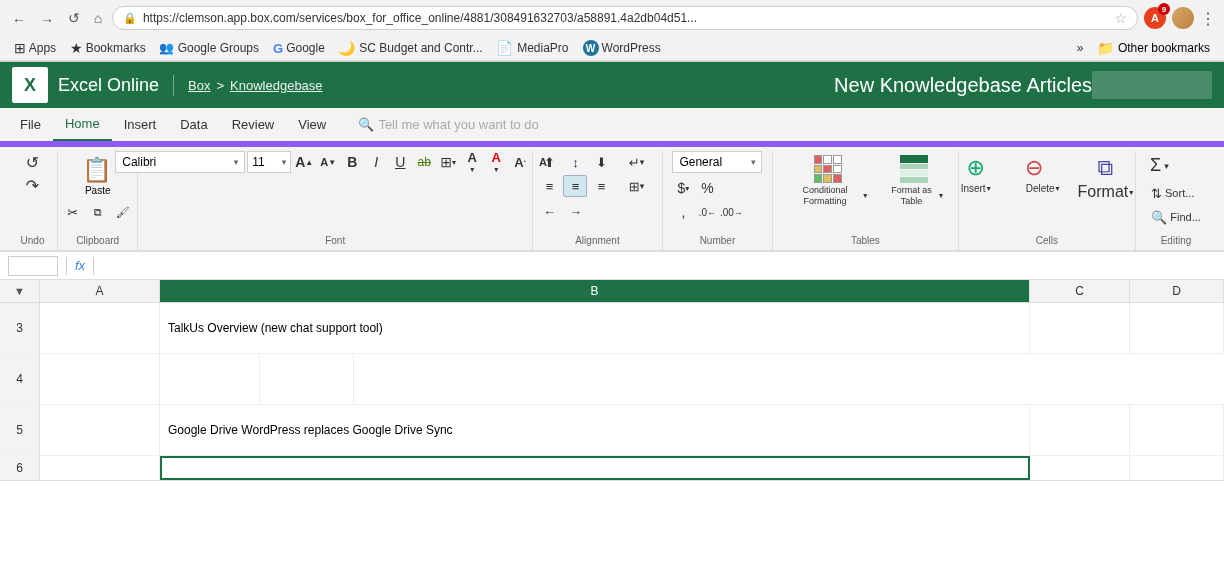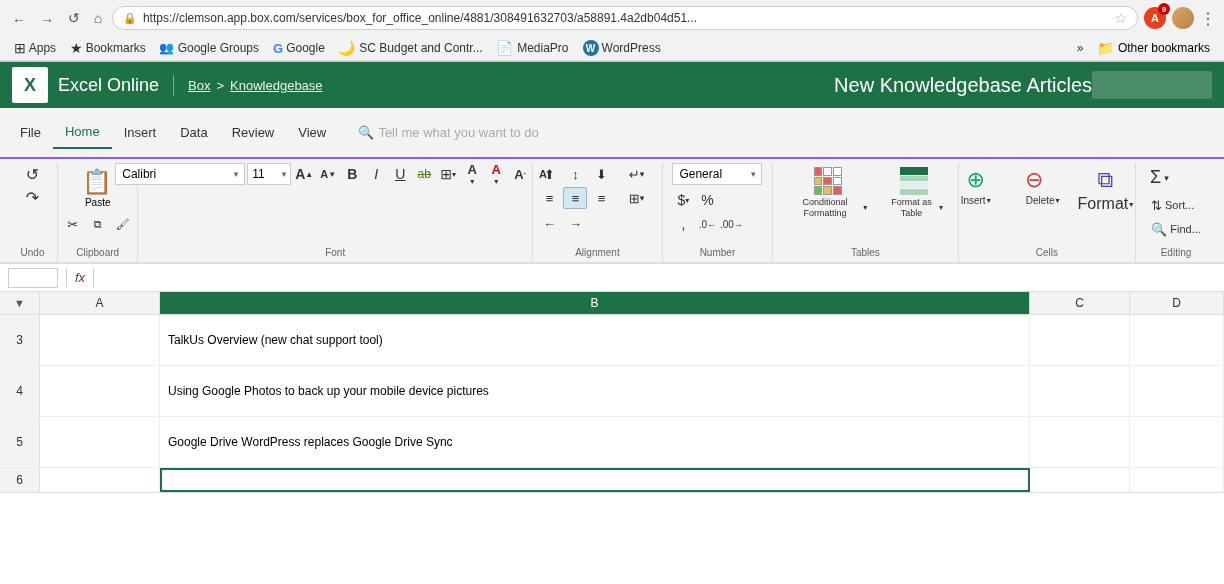--- a/index.html
+++ b/index.html
@@ -30,21 +30,21 @@
     
     .excel-header { background: #1e7145; color: #fff; display: flex; align-items: center; padding: 0 12px; height: 46px; }
     .excel-logo { background: #fff; color: #1e7145; font-weight: bold; font-size: 20px; width: 36px; height: 36px; display: flex; align-items: center; justify-content: center; border-radius: 2px; margin-right: 10px; }
     .excel-app-name { font-size: 18px; font-weight: 300; color: #fff; padding-right: 14px; border-right: 1px solid rgba(255,255,255,0.4); margin-right: 14px; }
     .breadcrumb-nav { display: flex; align-items: center; gap: 6px; font-size: 13px; color: rgba(255,255,255,0.9); }
     .doc-title { margin-left: auto; font-size: 20px; font-weight: 300; color: #fff; }
     .header-right { margin-left: auto; display: flex; align-items: center; gap: 8px; }
     .share-btn { background: rgba(255,255,255,0.2); color: #fff; border: none; padding: 5px 16px; border-radius: 2px; cursor: pointer; font-size: 13px; width: 120px; height: 28px; }
 
     
-    .ribbon-tabs { background: #f3f3f3; border-bottom: 2px solid #8b5cf6; display: flex; align-items: center; padding: 8px 8px; }
+    .ribbon-tabs { background: #f3f3f3; border-bottom: 6px solid #8b5cf6; display: flex; align-items: center; padding: 0 8px; }
     .ribbon-tab { padding: 8px 12px; font-size: 13px; cursor: pointer; color: #333; border: none; background: none; }
     .ribbon-tab.active { color: #1e7145; border-bottom: 2px solid #1e7145; font-weight: 500; }
     .tell-me { margin-left: 20px; color: #666; font-size: 13px; display: flex; align-items: center; gap: 4px; }
 
     
     .ribbon { background: #f3f3f3; border-bottom: 2px solid #ddd; display: flex; align-items: stretch; padding: 4px 8px 0; min-height: 90px; gap: 0; }
     .ribbon-group { display: flex; flex-direction: column; align-items: center; border-right: 1px solid #ddd; padding: 0 8px 4px; position: relative; min-width: fit-content; }
     .ribbon-group-label { font-size: 10px; color: #666; position: absolute; bottom: 4px; text-align: center; width: 100%; }
     .ribbon-controls { display: flex; align-items: flex-start; gap: 2px; padding-bottom: 18px; }
     .ribbon-btn { display: flex; flex-direction: column; align-items: center; justify-content: center; padding: 3px 5px; cursor: pointer; border: 1px solid transparent; border-radius: 2px; background: none; font-size: 10px; color: #333; min-width: 40px; gap: 2px; }
@@ -69,21 +69,21 @@
     
     .tables-section { display: flex; gap: 4px; padding-bottom: 18px; }
     .table-btn { display: flex; flex-direction: column; align-items: center; padding: 3px 6px; cursor: pointer; border: 1px solid transparent; border-radius: 2px; background: none; font-size: 10px; color: #333; gap: 2px; min-width: 55px; }
 
     
     .cells-section { display: flex; gap: 4px; padding-bottom: 18px; }
     .cell-btn { display: flex; flex-direction: column; align-items: center; padding: 3px 6px; cursor: pointer; border: 1px solid transparent; border-radius: 2px; background: none; font-size: 10px; color: #333; gap: 2px; min-width: 40px; }
 
     
     .formula-bar { display: flex; align-items: center; border-bottom: 1px solid #ddd; padding: 3px 8px; gap: 8px; background: #fff; height: 28px; }
-    .fx-icon { color: #701a75; font-size: 13px; font-style: italic; }
+    .fx-icon { color: #3b82f6; font-size: 13px; font-style: italic; }
     .cell-name { width: 60px; border: 1px solid #ccc; padding: 2px 4px; font-size: 12px; text-align: center; }
     .formula-divider { width: 1px; height: 18px; background: #ccc; }
     .formula-input { flex: 1; border: none; font-size: 12px; outline: none; }
 
     
     .spreadsheet { flex: 1; overflow: hidden; }
     .sheet-header { display: flex; border-bottom: 1px solid #ddd; background: #f3f3f3; }
     .row-num-header { width: 40px; min-width: 40px; border-right: 1px solid #ddd; background: #f3f3f3; }
     .col-header { display: flex; align-items: center; justify-content: center; border-right: 1px solid #ddd; font-size: 12px; color: #333; height: 22px; cursor: pointer; user-select: none; }
     .col-header.selected { background: #1e7145; color: #fff; }
@@ -480,23 +480,20 @@
     <div class="cell cell-b">
       <span>TalkUs Overview (new chat support tool)</span>
     </div>
     <div class="cell cell-c"></div>
     <div class="cell cell-d"></div>
   </div>
 
   <div class="sheet-row">
     <div class="row-num">4</div>
     <div class="cell cell-a"></div>
-    <div class="cell cell-b">
-      <span>Using Google Photos to back up your mobile device pictures</span>
-    </div>
     <div class="cell cell-c"></div>
     <div class="cell cell-d"></div>
   </div>
 
   <div class="sheet-row">
     <div class="row-num">5</div>
     <div class="cell cell-a"></div>
     <div class="cell cell-b">
       <span>Google Drive WordPress replaces Google Drive Sync</span>
     </div>

